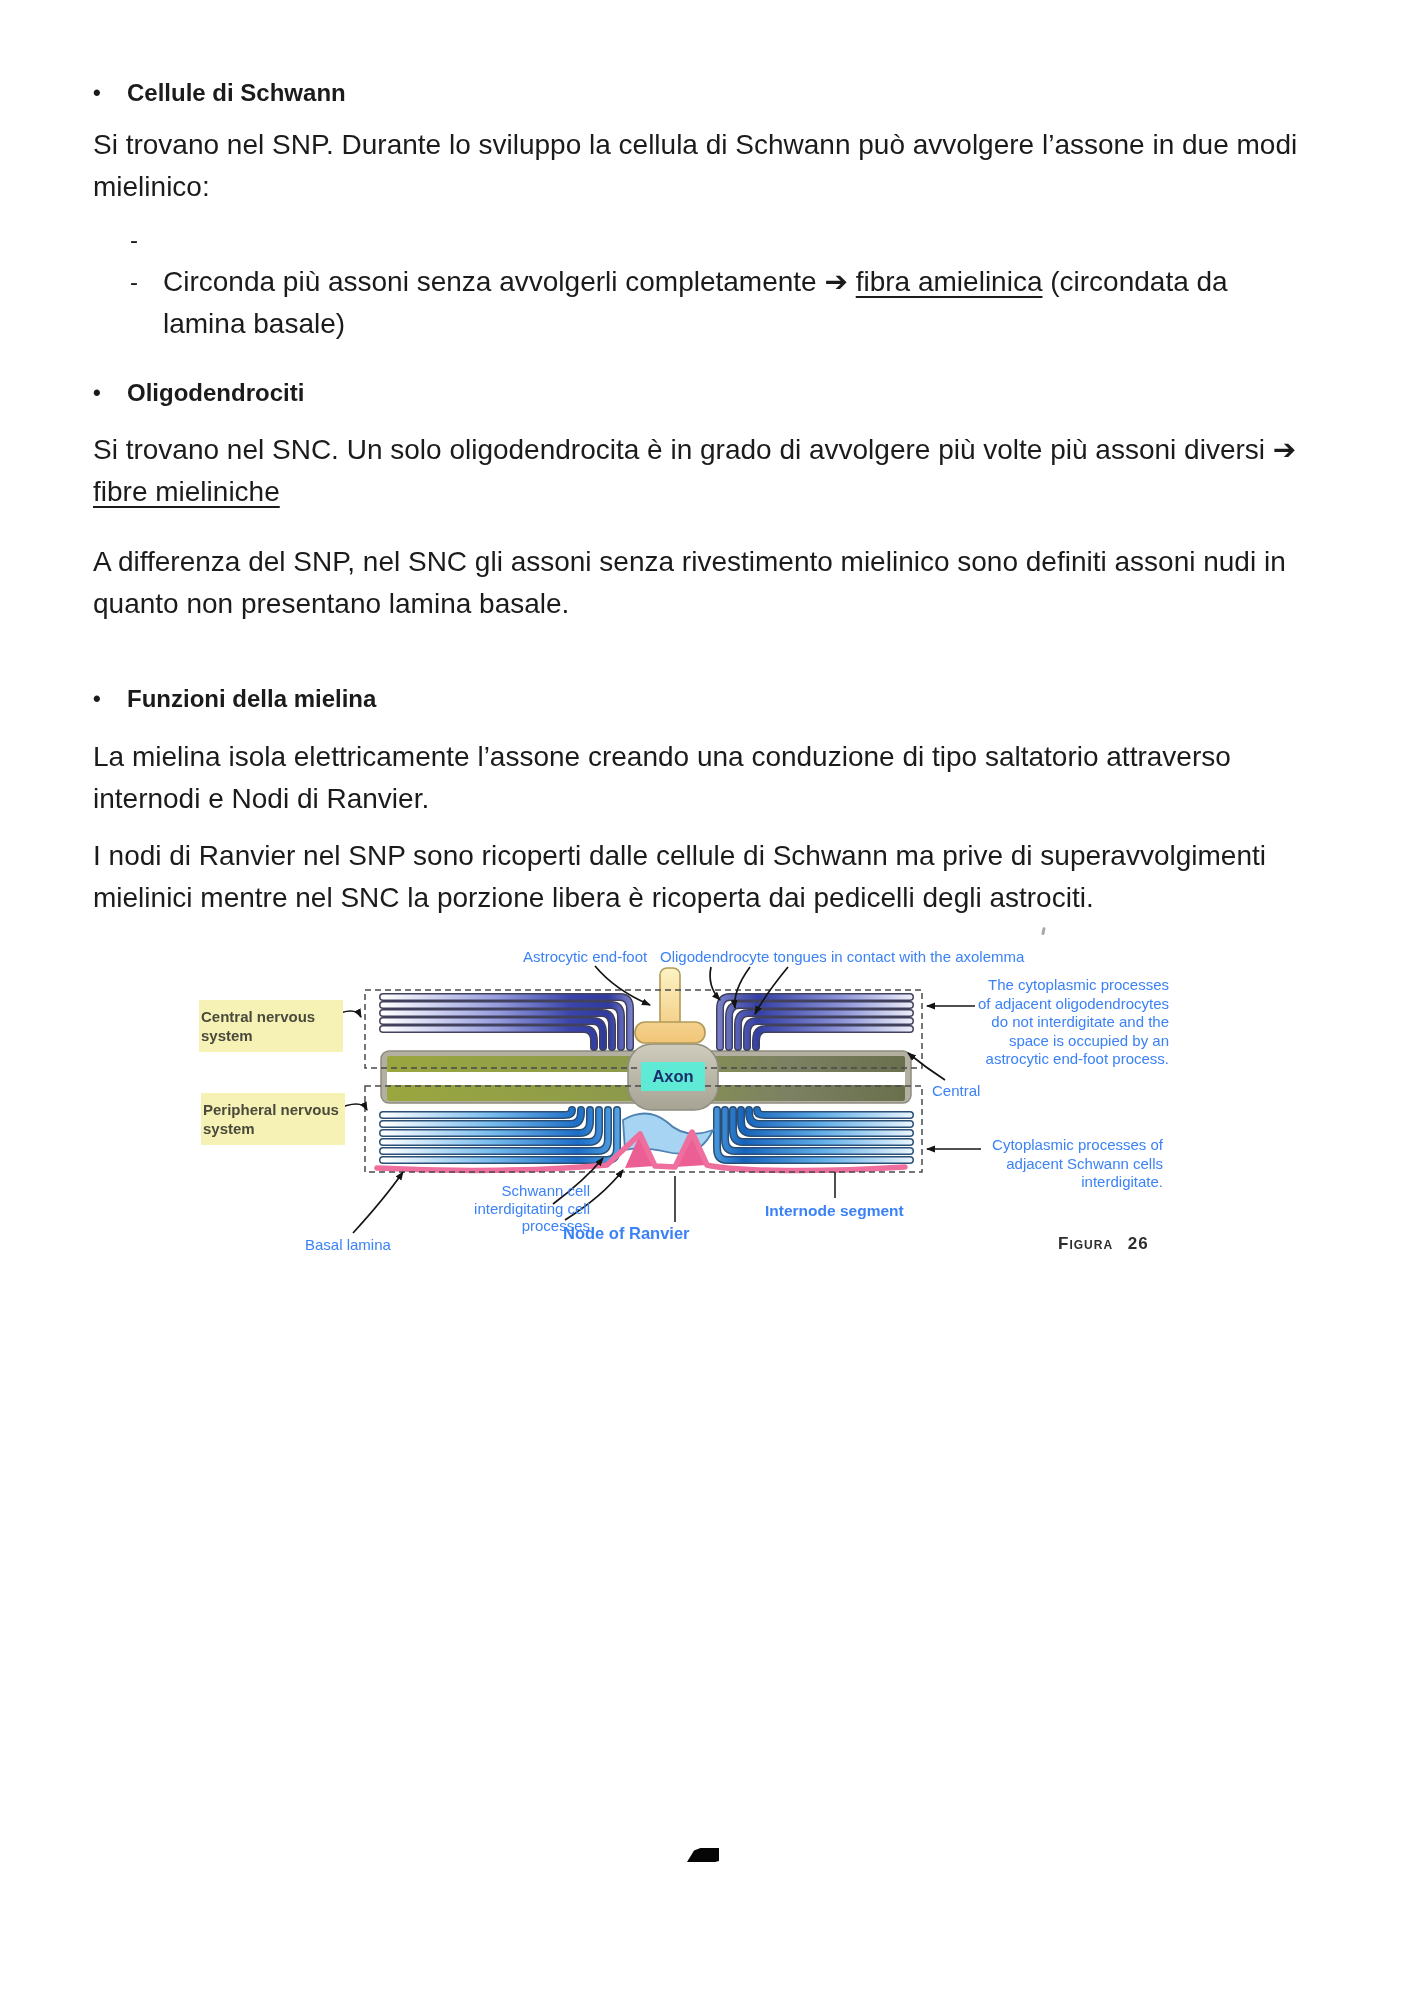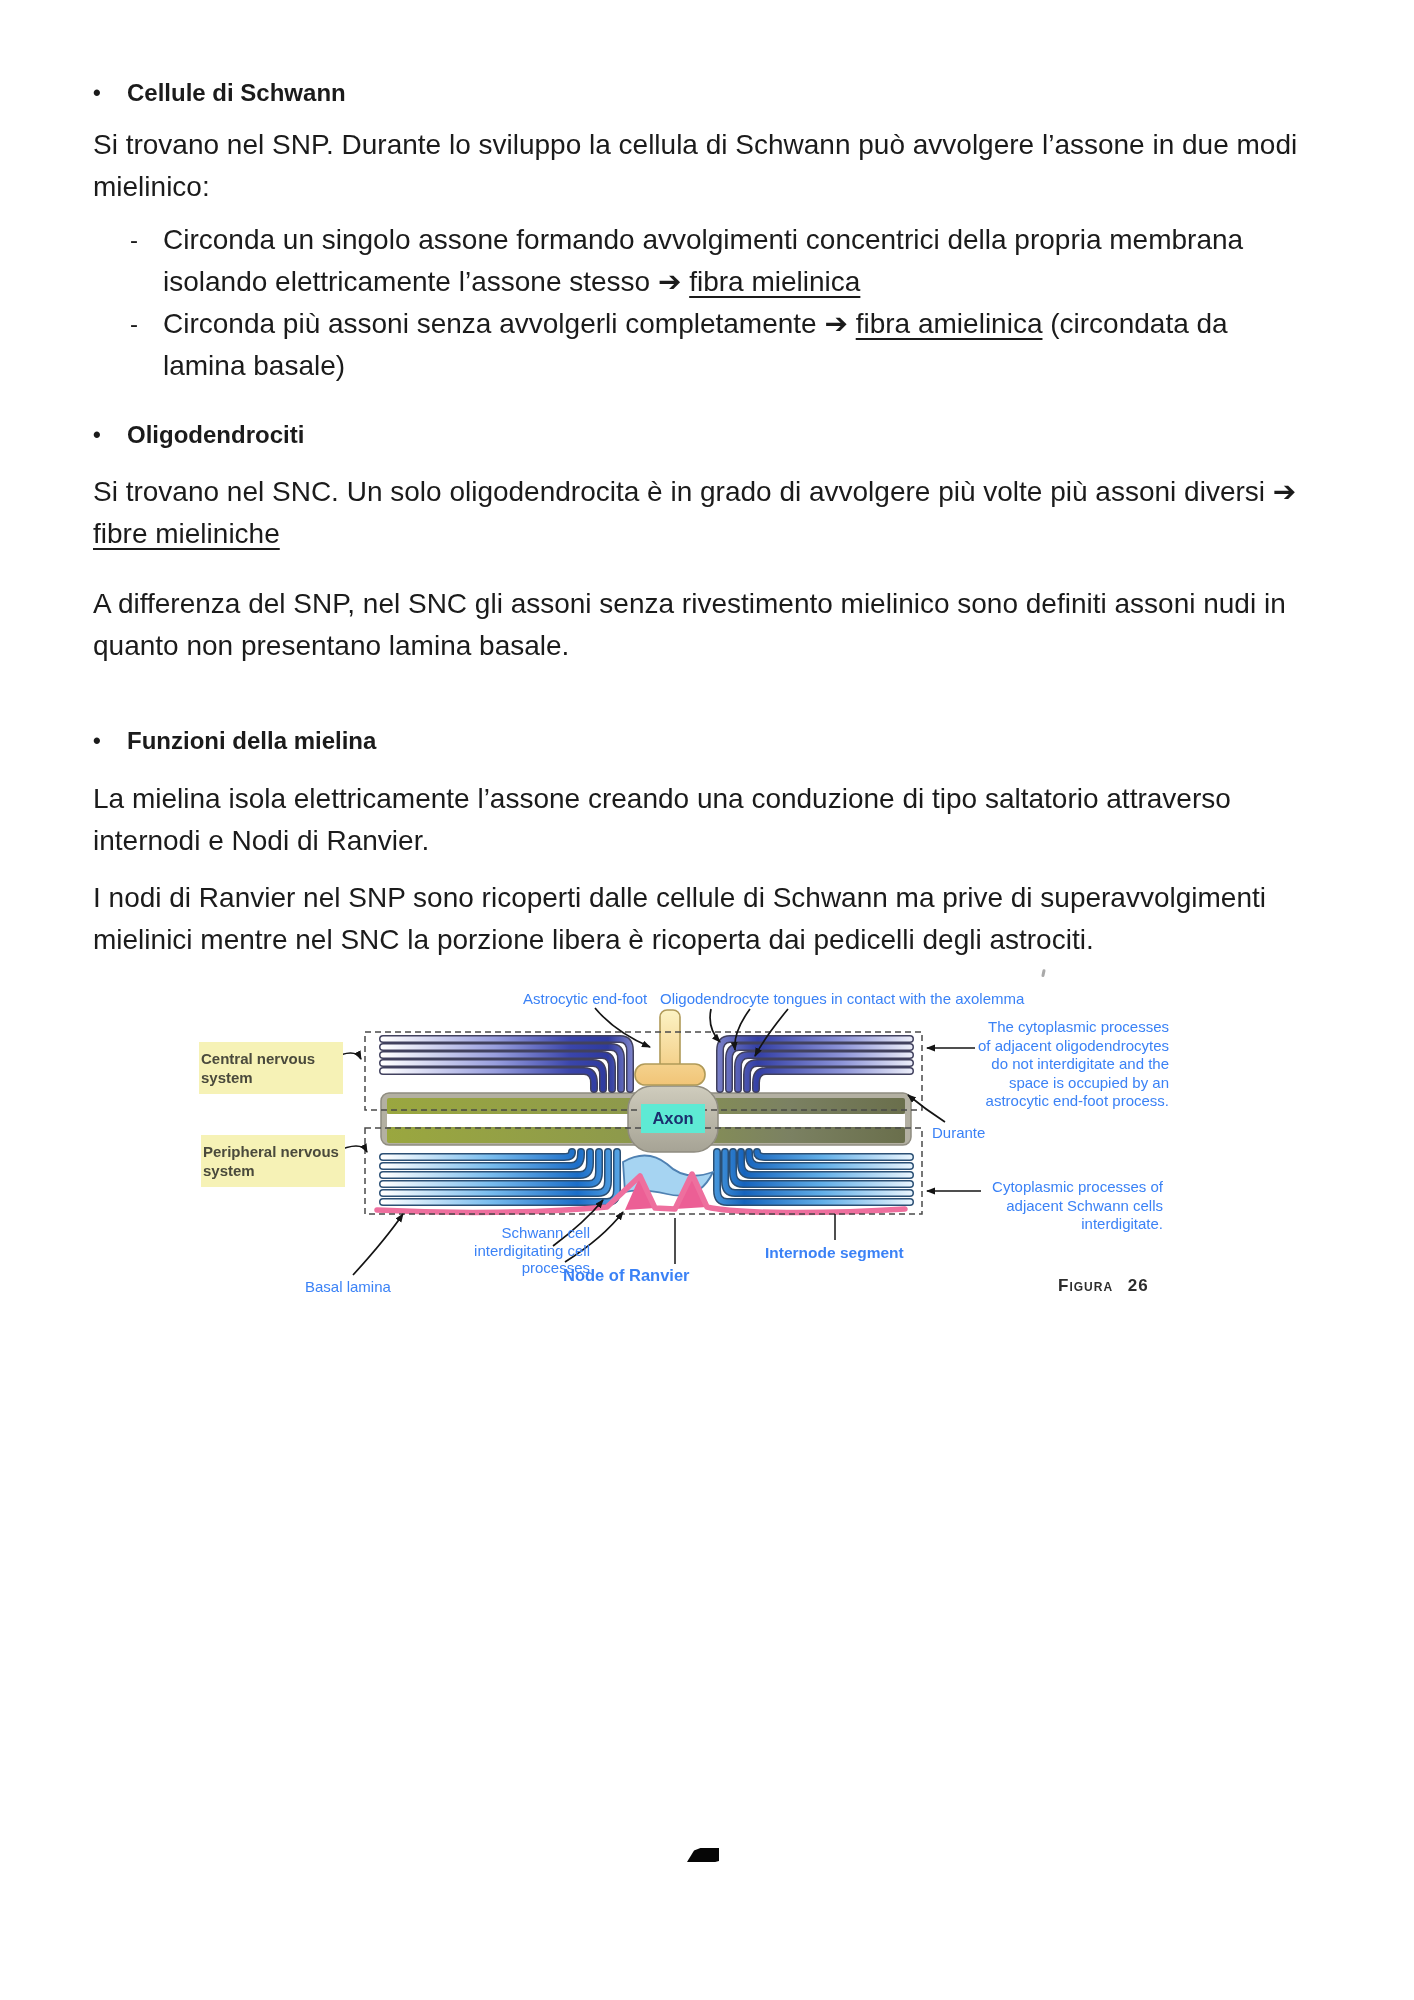--- a/index.html
+++ b/index.html
@@ -101,24 +101,20 @@
     </div>
 
     <div class="para" style="margin-top:10px">
       <div class="line">Si trovano nel SNP. Durante lo sviluppo la cellula di Schwann può avvolgere l’assone in due modi</div>
       <div class="line">mielinico:</div>
     </div>
 
     <div style="margin-top:11px">
       <div class="li">
         <span class="dash">-</span>
-        <div>
-          <div class="line">Circonda un singolo assone formando avvolgimenti concentrici della propria membrana</div>
-          <div class="line"><span>isolando elettricamente l’assone stesso </span><span class="arr">➔</span> <span class="u">fibra mielinica</span></div>
-        </div>
       </div>
       <div class="li">
         <span class="dash">-</span>
         <div>
           <div class="line"><span>Circonda più assoni senza avvolgerli completamente </span><span class="arr">➔</span> <span class="u">fibra amielinica</span><span> (circondata da</span></div>
           <div class="line">lamina basale)</div>
         </div>
       </div>
     </div>
 
@@ -294,21 +290,21 @@
           <path class="arrow" marker-end="url(#ah)" d="M176 97 Q200 85 206 97"></path>
           <path class="arrow" marker-end="url(#ah)" d="M180 190 Q206 178 212 190"></path>
         </g>
 
         <rect x="887" y="7" width="3" height="8" rx="1.5" fill="#a9a9a9" transform="rotate(12 888 11)"></rect>
       </svg>
 
       <div class="flabel" style="left:368px; top:28px;">Astrocytic end-foot</div>
       <div class="flabel" style="left:505px; top:28px;">Oligodendrocyte tongues in contact with the axolemma</div>
       <div class="flabel fnote" style="left:822px; top:56px; width:192px;">The cytoplasmic processes of adjacent oligodendrocytes do not interdigitate and the space is occupied by an astrocytic end-foot process.</div>
-      <div class="flabel" style="left:777px; top:162px;">Durante</div>
+      <div class="flabel" style="left:777px; top:162px;">Central</div>
       <div class="flabel fnote" style="left:828px; top:216px; width:180px;">Cytoplasmic processes of adjacent Schwann cells interdigitate.</div>
       <div class="flabel fbold" style="left:610px; top:282px; font-size:15.5px;">Internode segment</div>
       <div class="flabel fbold" style="left:408px; top:304px; font-size:16.5px;">Node of Ranvier</div>
       <div class="flabel fnote" style="left:300px; top:262px; width:135px; line-height:17.5px;">Schwann cell interdigitating cell processes</div>
       <div class="flabel" style="left:150px; top:316px;">Basal lamina</div>
 
       <div class="ybox" style="left:44px; top:80px;">Central nervous system</div>
       <div class="ybox" style="left:46px; top:173px;">Peripheral nervous system</div>
 
       <div class="axonbox">Axon</div>

